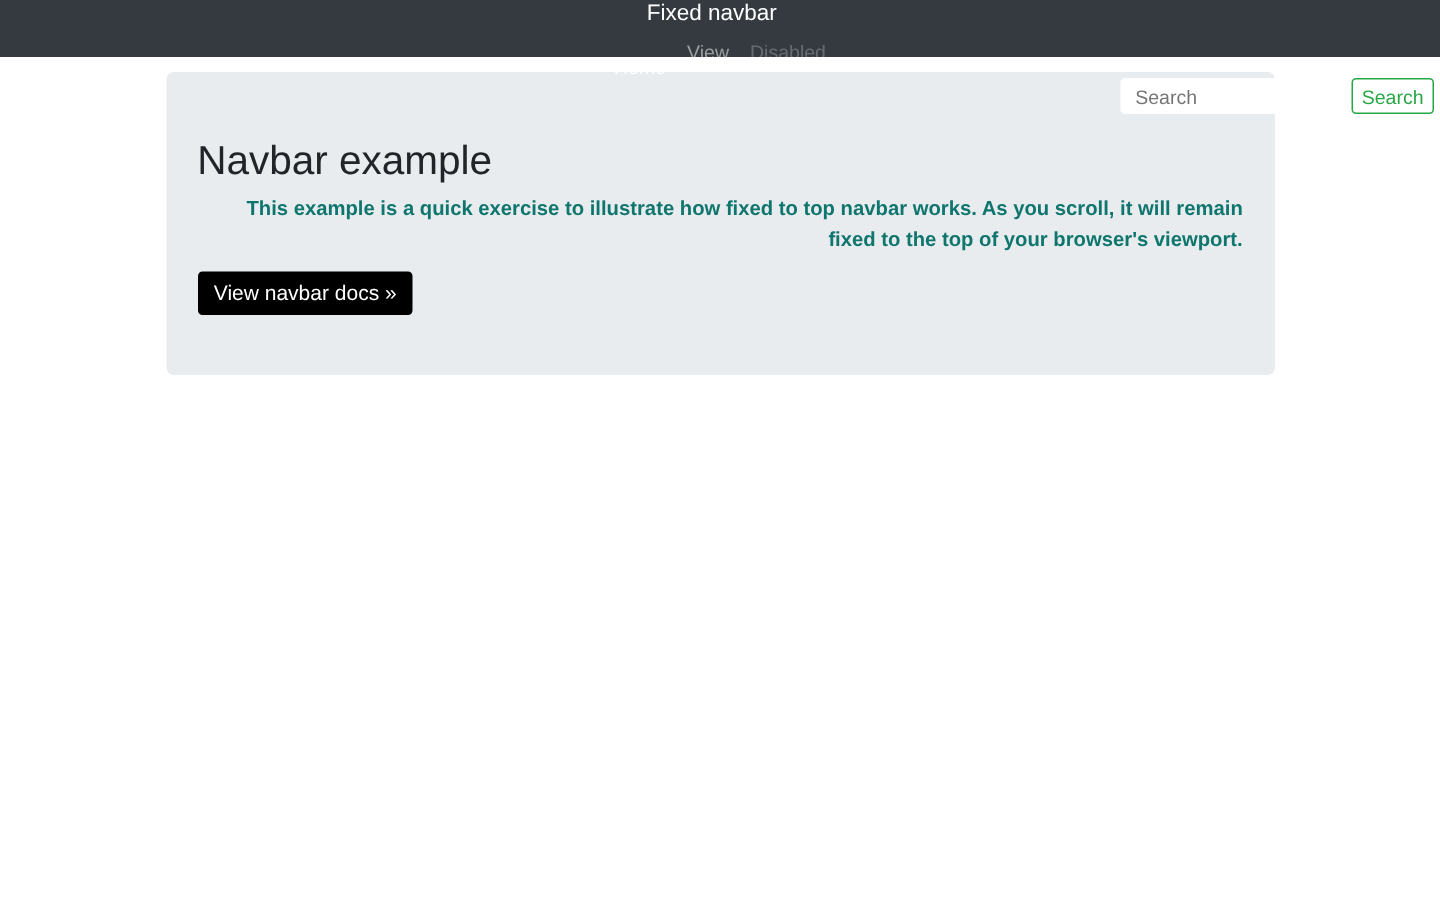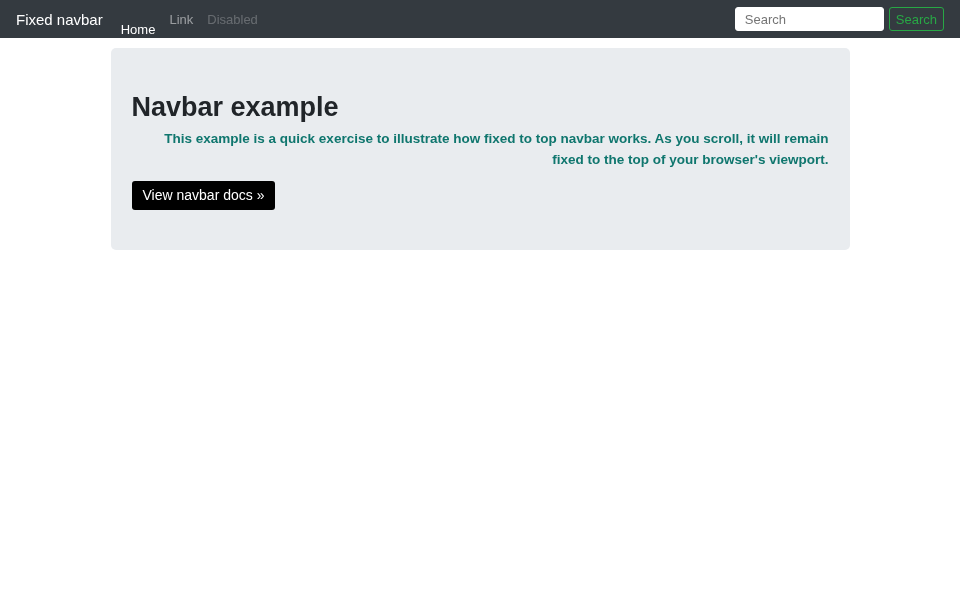--- a/index.html
+++ b/index.html
@@ -13,22 +13,23 @@
   }
 
   
   .navbar {
     position: fixed;
     top: 0; left: 0; right: 0;
     height: 38px;
     background: #343a40;
     display: flex;
     align-items: center;
-    padding: 0 16px;
+    padding: 0 4px;
     z-index: 10;
+    flex-direction: column;
   }
   .navbar-brand {
     color: #ffffff;
     font-size: 15px;
     text-decoration: none;
     margin-right: 11px;
     white-space: nowrap;
     cursor: pointer;
   }
   .navbar-nav {
@@ -82,21 +83,21 @@
   }
   .jumbotron {
     width: 739px;
     margin: 0 auto;
     background: #e9ecef;
     border-radius: 5px;
     padding: 43px 21px 40px 21px;
   }
   .jumbotron h1 {
     font-size: 27px;
-    font-weight: 700;
+    font-weight: 400;
     line-height: 1.2;
     color: #212529;
     margin: 0 0 6px 0;
   }
   .jumbotron .lead {
     font-size: 13.5px;
     font-weight: 700;
     line-height: 1.52;
     color: #0f766e;
     margin: 0 0 11px 0;
@@ -116,21 +117,21 @@
   }
 </style>
 </head>
 <body>
 
 <header class="navbar">
   <a class="navbar-brand">Fixed navbar</a>
 
   <nav class="navbar-nav">
     <a class="nav-link active">Home</a>
-    <a class="nav-link">Link</a>
+    <a class="nav-link">View</a>
     <a class="nav-link disabled">Disabled</a>
   </nav>
 
   <form class="search-form">
     <input type="text" class="search-input" placeholder="Search" style="">
     <button type="submit" class="search-btn">Search</button>
   </form>
 </header>
 
 <main>

